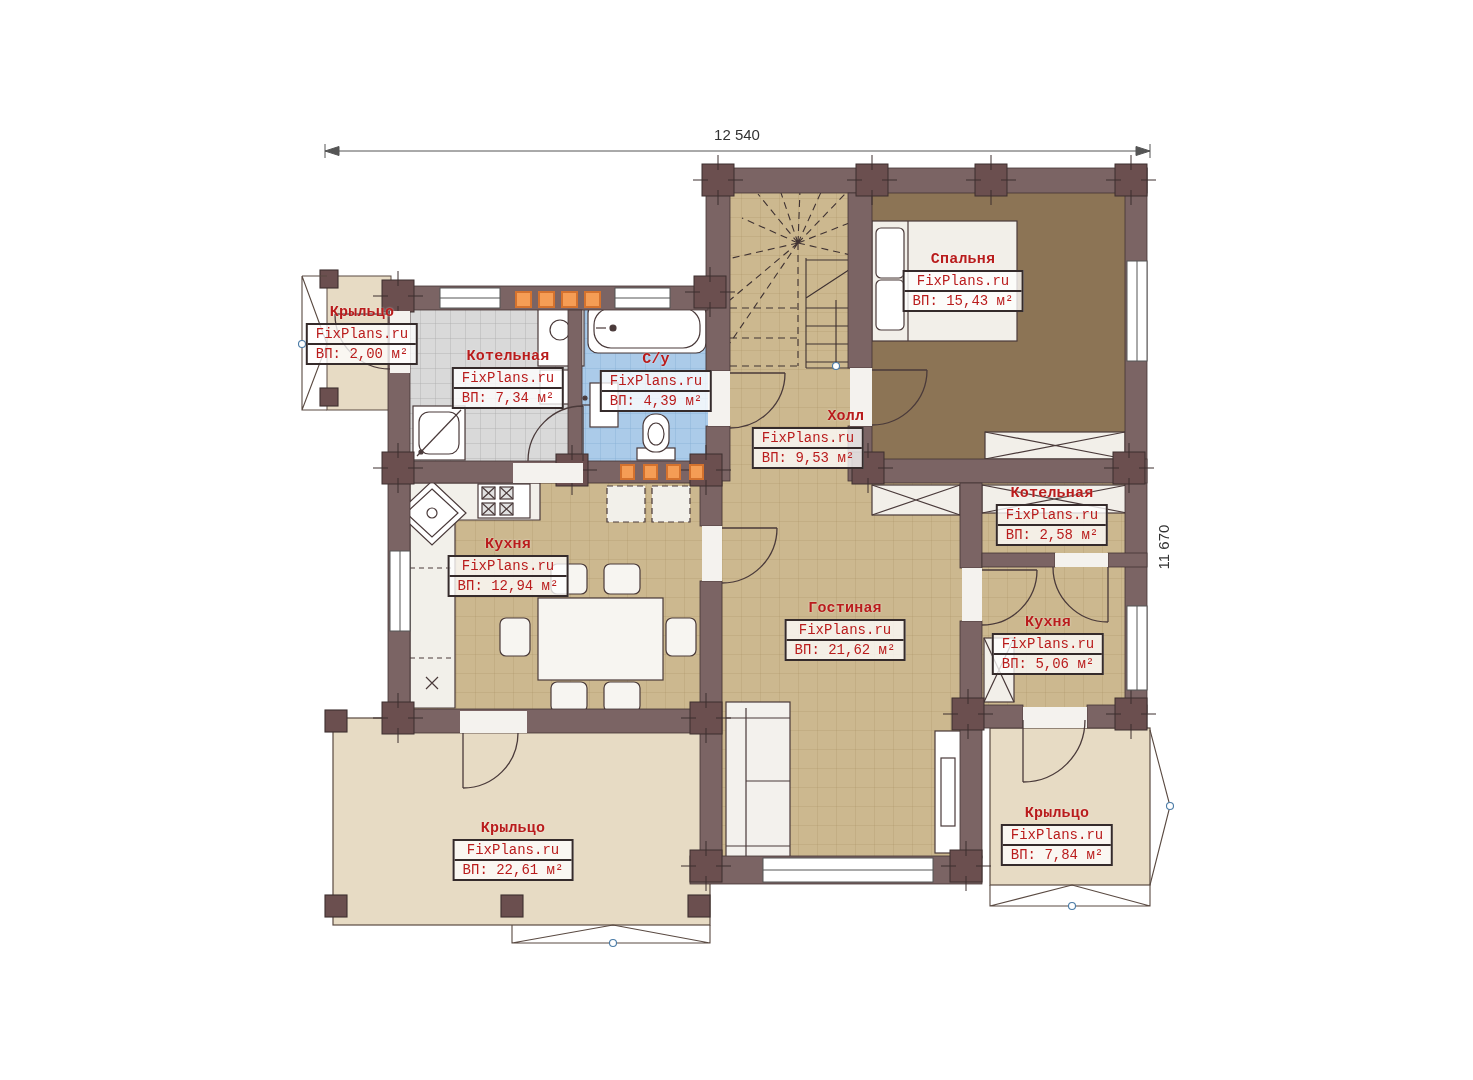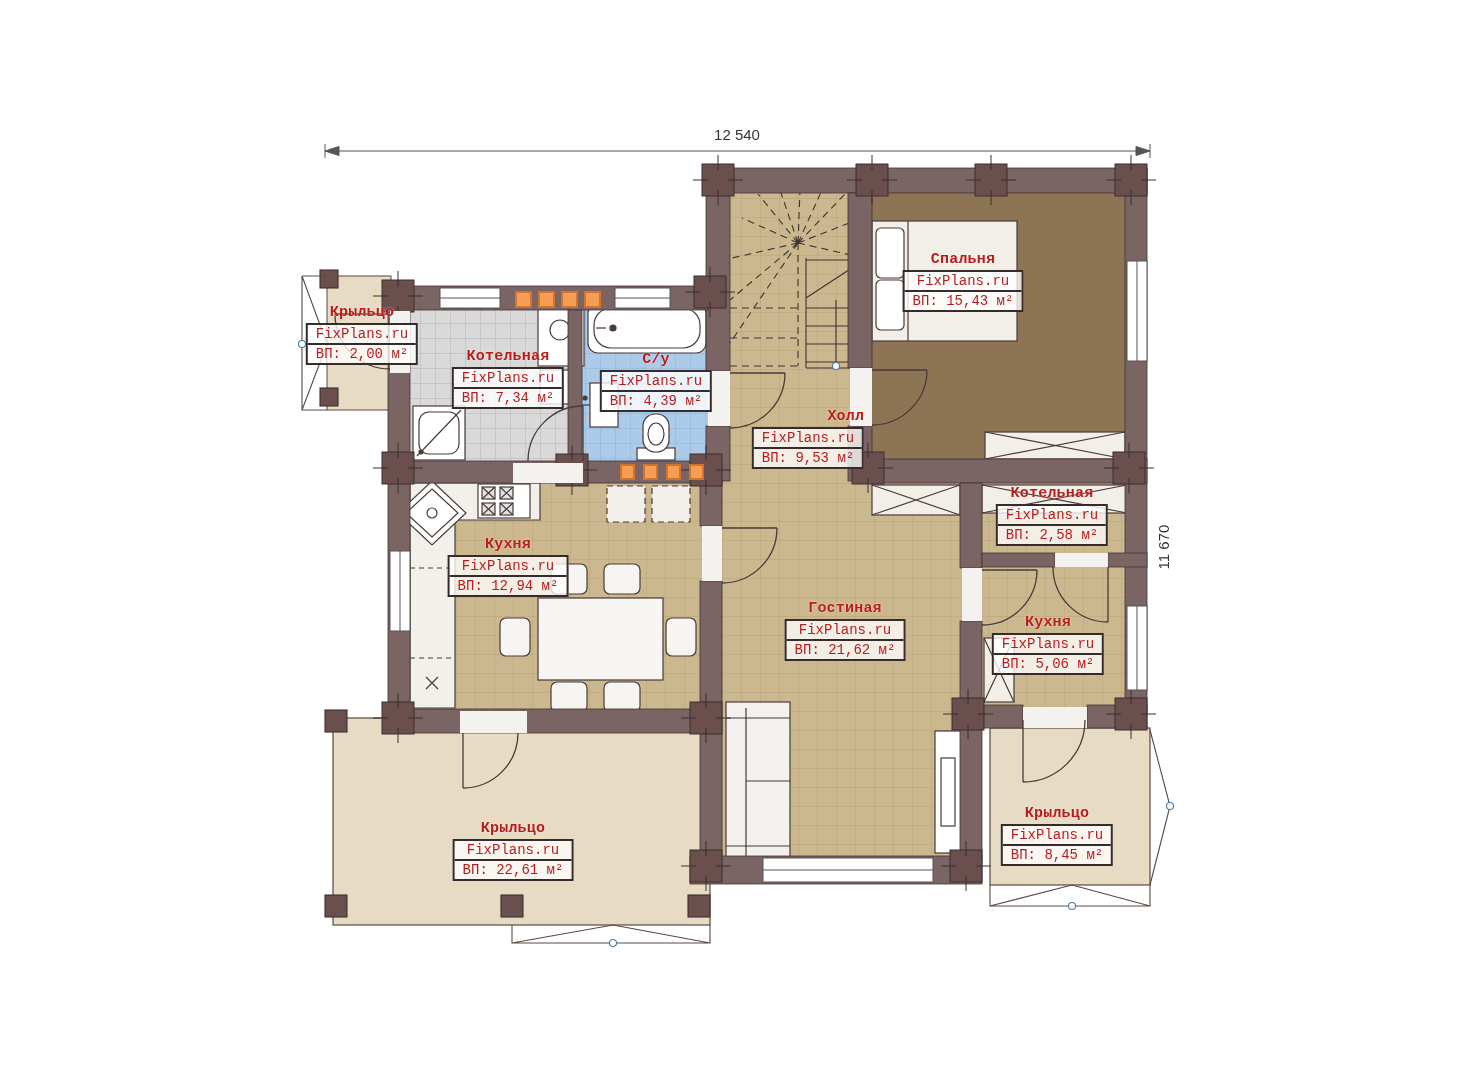--- a/index.html
+++ b/index.html
@@ -405,17 +405,17 @@
     <div class="area-box">
       <div class="wm-row">FixPlans.ru</div>
       <div class="area-row">ВП: 22,61 м²</div>
     </div>
   </div>
 
   <div class="room-label" style="left:1057px;top:797px;">
     <div class="room-name">Крыльцо</div>
     <div class="area-box">
       <div class="wm-row">FixPlans.ru</div>
-      <div class="area-row">ВП: 8,45 м²</div>
+      <div class="area-row">ВП: 7,84 м²</div>
     </div>
   </div>
 
 </div>
 
 </body></html>

